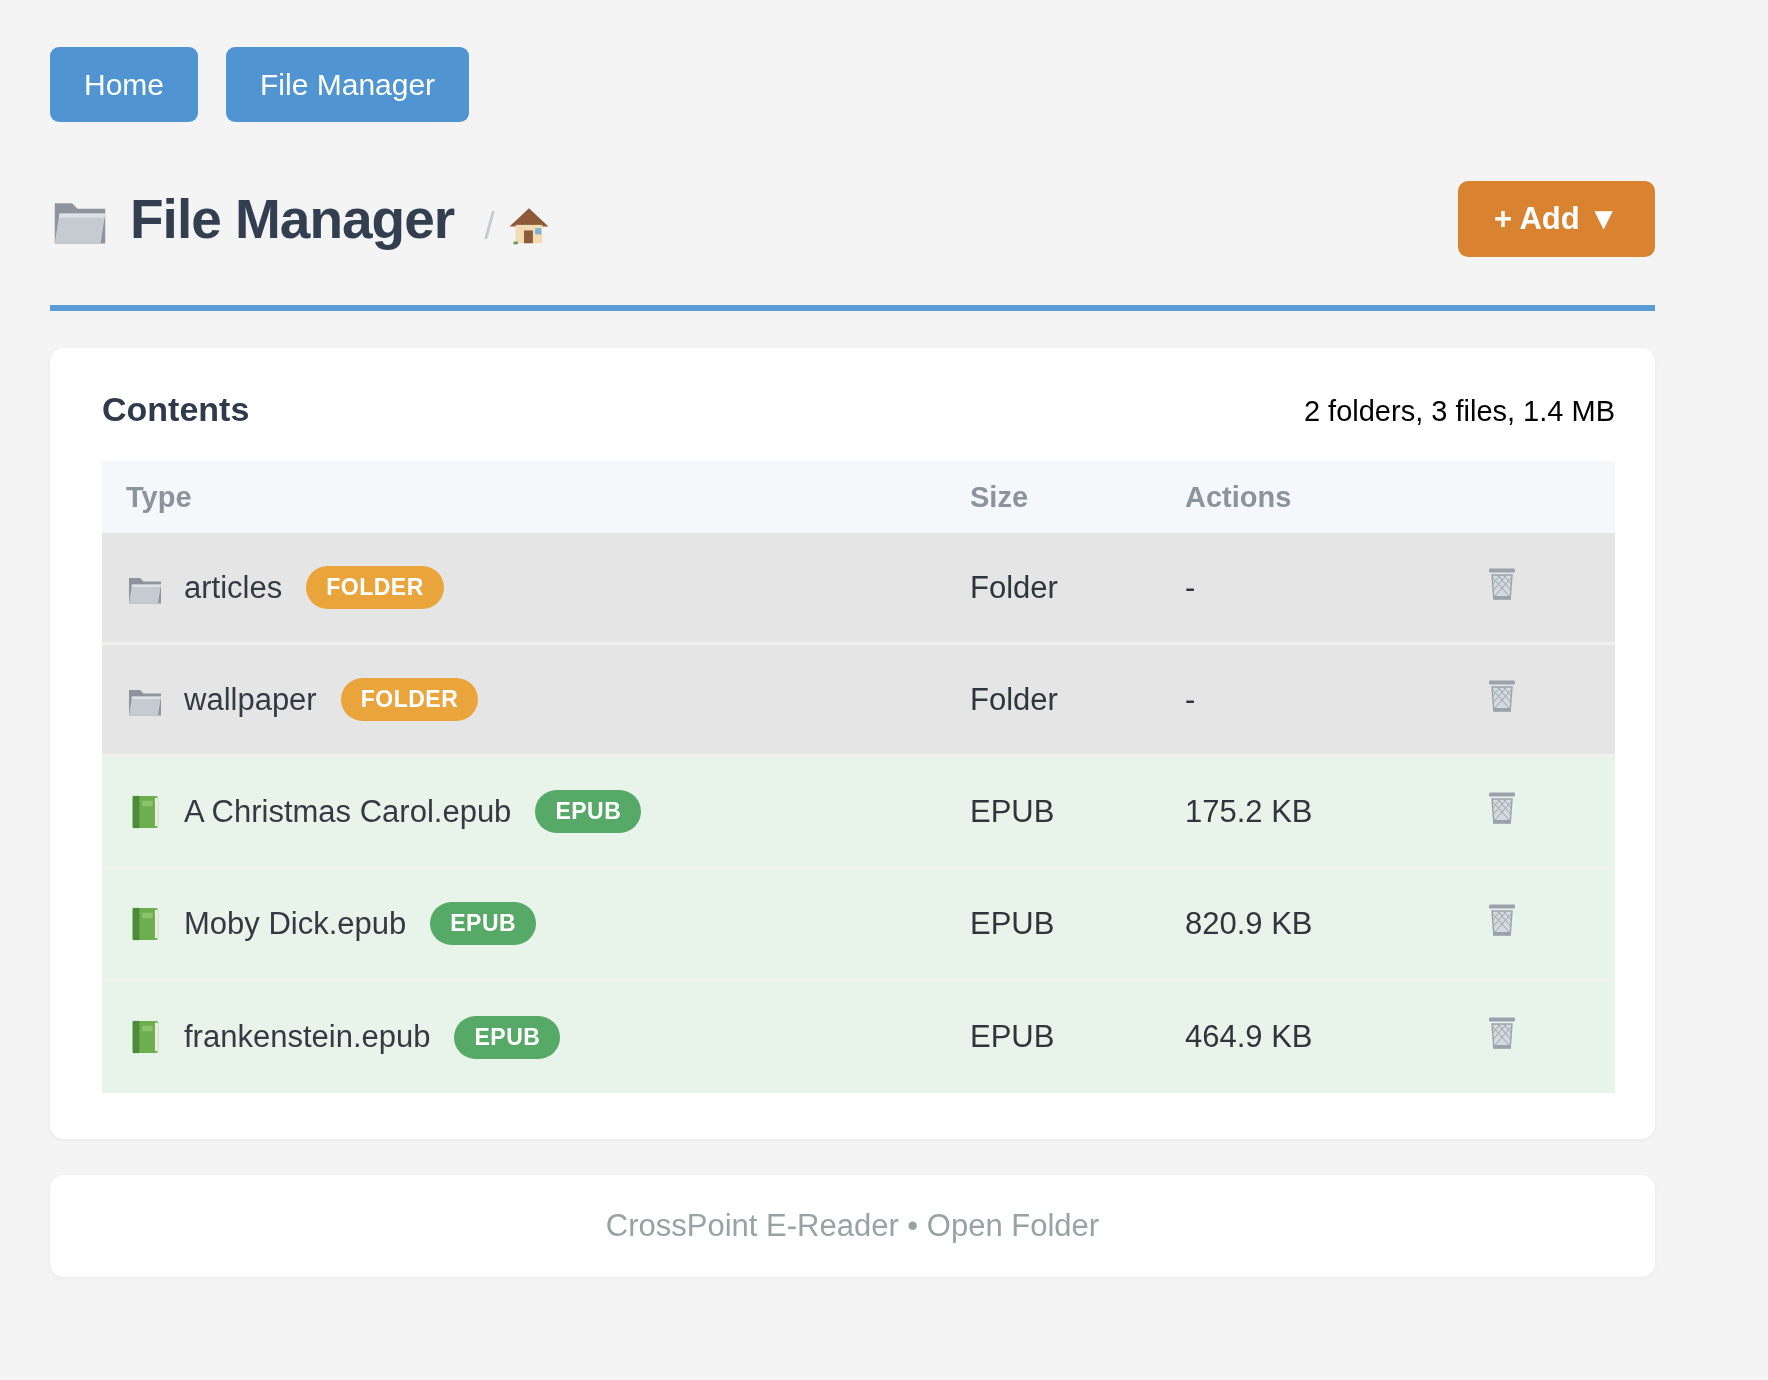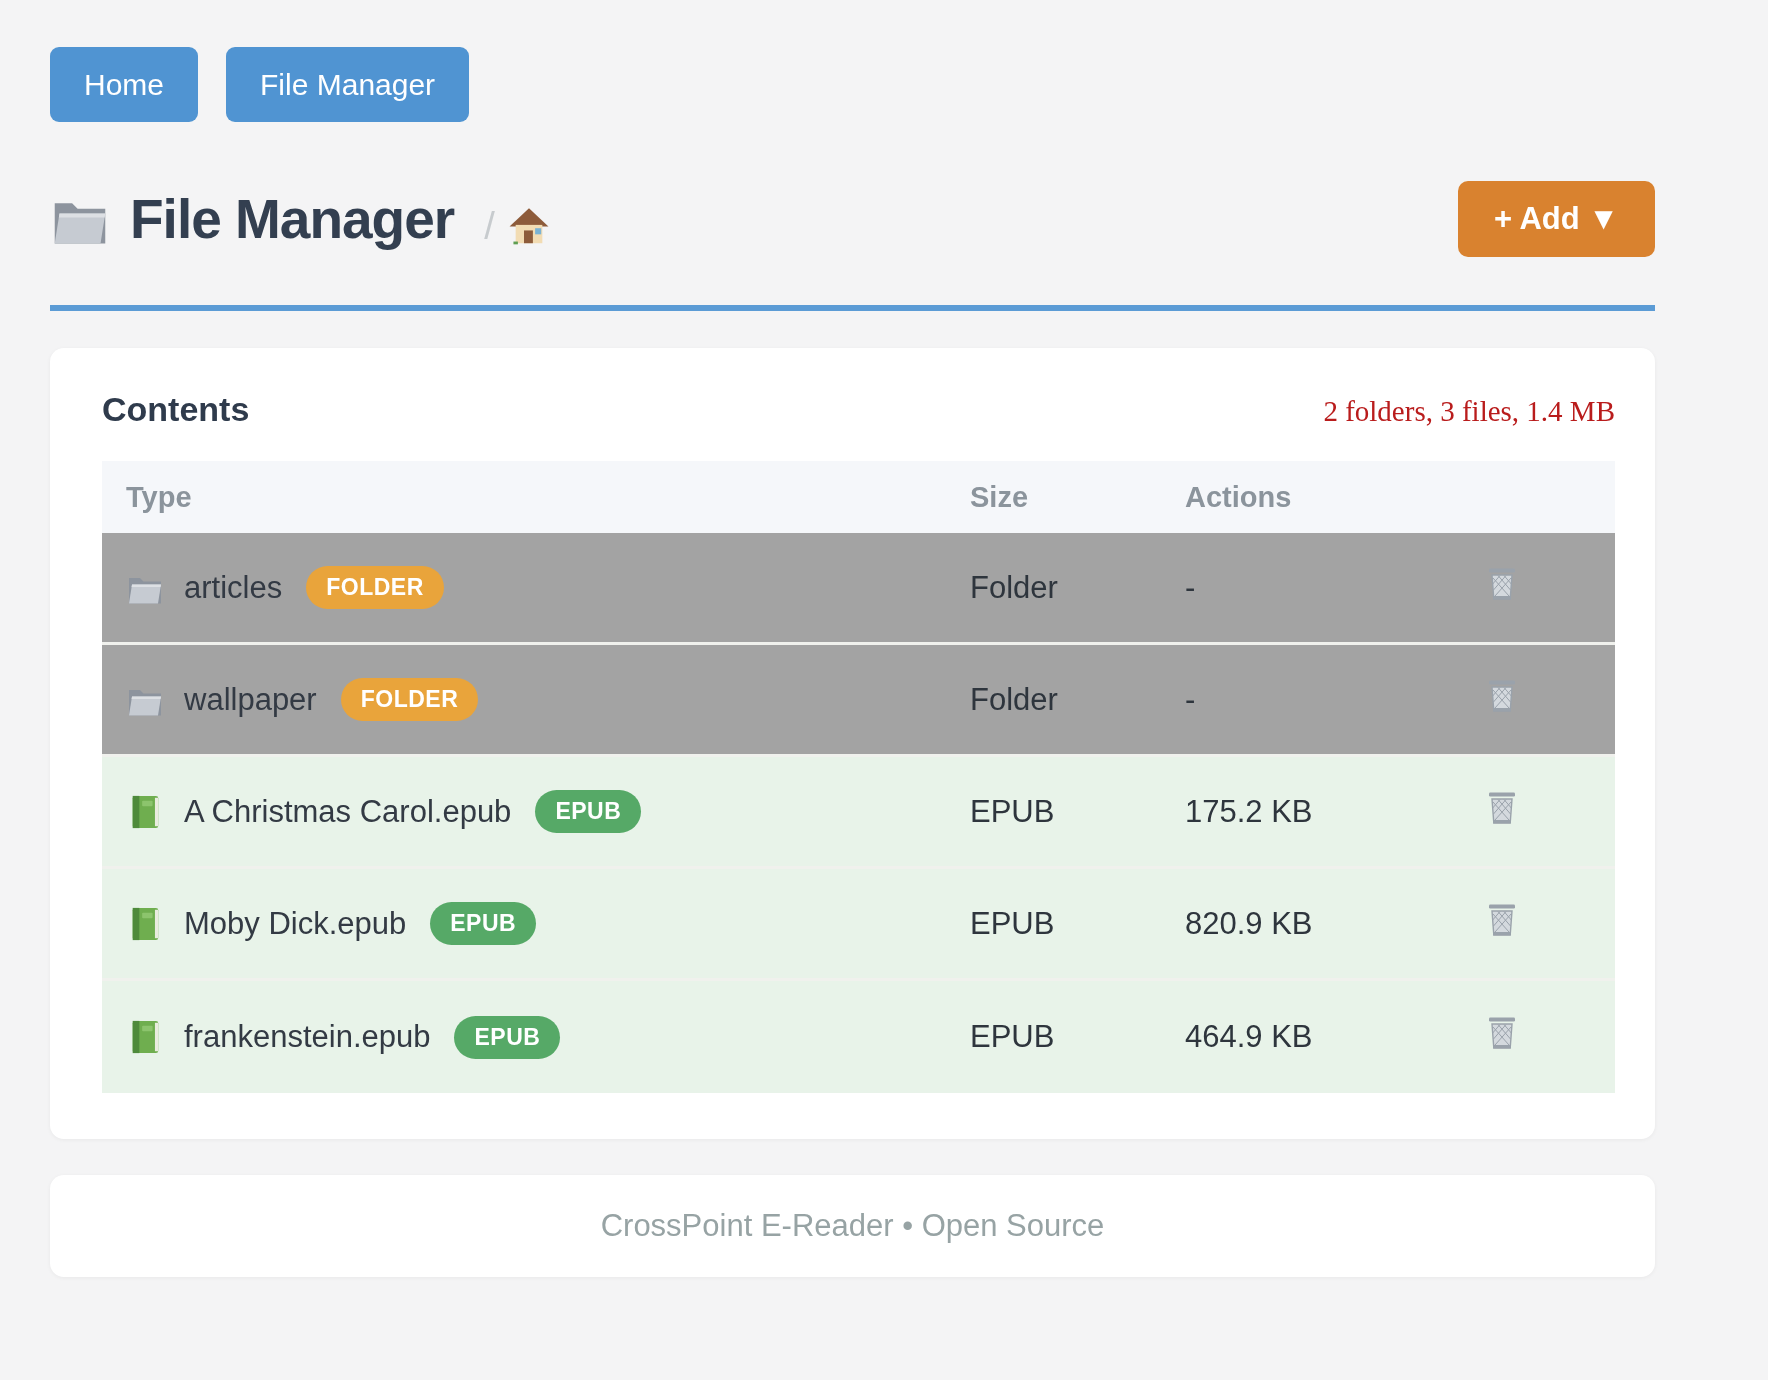--- a/index.html
+++ b/index.html
@@ -34,37 +34,37 @@
   }
   .divider { margin-top: 46px; height: 6px; background: #5b9bd5; border: none; }
 
   
   .card {
     background: #fff; border-radius: 14px; margin-top: 37px;
     padding: 42px 40px 46px 52px; box-shadow: 0 1px 4px rgba(0,0,0,0.05);
   }
   .card-head { display: flex; align-items: baseline; }
   .card-title { font-size: 34px; font-weight: bold; color: #2f3b4c; }
-  .card-summary { margin-left: auto; font-size: 29px; color: #b91c1c; font-family: Liberation Serif, serif; }
+  .card-summary { margin-left: auto; font-size: 29px; color: #000000; }
 
   
   .table { margin-top: 32px; width: 100%; }
   .trow, .thead {
     display: grid;
     grid-template-columns: 1fr 215px 285px 169px;
     align-items: center;
   }
   .thead {
     background: #f5f7fa; height: 72px;
     color: #8b949c; font-weight: bold; font-size: 29px;
   }
   .cell { padding-left: 24px; }
   .trow { height: 112px; font-size: 31px; color: #2e353d; border-bottom: 3px solid #f0f1ed; }
   .trow:last-child { border-bottom: none; }
-  .row-folder { background: #a3a3a3; }
+  .row-folder { background: #e5e5e5; }
   .row-epub { background: #e8f3e9; }
 
   .name-cell { display: flex; align-items: center; }
   .file-icon { width: 38px; height: 36px; flex: 0 0 auto; display: inline-flex; }
   .file-icon svg { width: 100%; height: 100%; }
   .file-name { margin-left: 20px; color: #333a44; }
   .badge {
     margin-left: 24px; color: #fff; font-size: 23px; font-weight: bold;
     letter-spacing: 0.5px; padding: 8px 20px; border-radius: 999px;
   }
@@ -306,16 +306,16 @@
           </svg>
         </span>
       </button>
     </div>
   </div>
 </div>
     </div>
   </div>
 
   <div class="footer-card">
-    <span class="footer-text">CrossPoint E-Reader • Open Source</span>
+    <span class="footer-text">CrossPoint E-Reader • Open Folder</span>
   </div>
 
 </div>
 
 </body></html>

